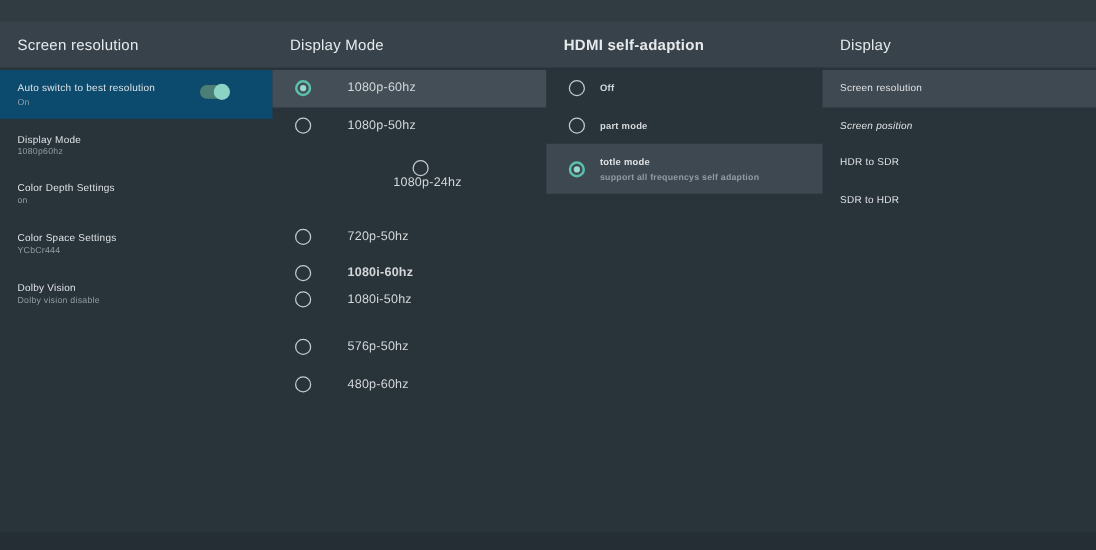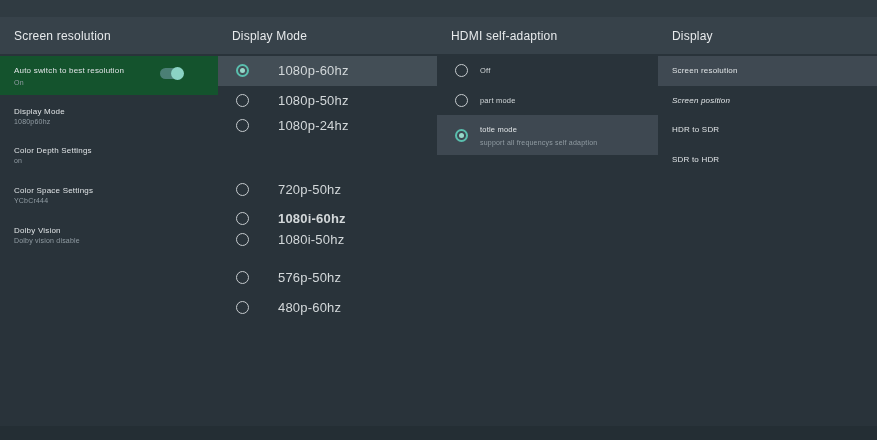--- a/index.html
+++ b/index.html
@@ -10,34 +10,34 @@
     font-family:"Liberation Sans", sans-serif;
     -webkit-font-smoothing:antialiased;
   }
   .top-strip    { position:absolute; top:0; left:0; width:877px; height:17px; background:#303b42; }
   .header-band  { position:absolute; top:17px; left:0; width:877px; height:37px; background:#37424a; }
   .bottom-strip { position:absolute; left:0; bottom:0; width:877px; height:14px; background:#242e34; }
 
   .panel { position:absolute; top:0; bottom:0; }
   .panel-1 { left:0;     width:218px; }
   .panel-2 { left:218px; width:219px; }
-  .panel-3 { left:437px; width:221px; }
+  .panel-3 { left:437px; width:221px;font-weight:bold; }
   .panel-4 { left:658px; width:219px; }
 
   .panel-header {
     position:absolute; top:17px; left:0; right:0; height:37px;
     display:flex; align-items:center; padding-left:14px;
     color:#e7eaec; font-size:12px; letter-spacing:0.2px;
   }
 
   .row { position:absolute; left:0; right:0; }
 
   
   .p1-row          { height:40px; }
-  .p1-row.focused  { background:#14532d; height:39px; }
+  .p1-row.focused  { background:#0c4a6e; height:39px; }
   .p1-title { position:absolute; left:14px; top:11px; font-size:8px; color:#dfe3e5; letter-spacing:0.2px; }
   .p1-sub   { position:absolute; left:14px; top:22px; font-size:7px; color:#919ca3; letter-spacing:0.2px; }
   .p1-row.focused .p1-title { top:10px; }
   .p1-row.focused .p1-sub   { top:23px; }
 
   
   .toggle { position:absolute; left:160px; top:12px; width:23px; height:11px; }
   .toggle-track { position:absolute; left:0; top:0; width:23px; height:11px; border-radius:6px; background:#4b7f75; }
   .toggle-knob  { position:absolute; right:-1px; top:-1px; width:13px; height:13px; border-radius:50%; background:#8bd3c4; }
 
@@ -46,21 +46,21 @@
   .opt-row.focused { background:#434e56; }
   .radio {
     width:13px; height:13px; border-radius:50%;
     border:1.5px solid #c6cbce; margin-left:18px; flex:0 0 13px; position:relative;
   }
   .radio.selected { border:2px solid #5abfae; }
   .radio.selected::after {
     content:""; position:absolute; left:50%; top:50%; width:5px; height:5px;
     margin:-2.5px 0 0 -2.5px; border-radius:50%; background:#97d9ca;
   }
-  .opt-label { margin-left:29px; font-size:13px; color:#d3d8da; letter-spacing:0.2px; }
+  .opt-label { margin-left:29px; font-size:10px; color:#d3d8da; letter-spacing:0.2px; }
 
   .panel-3 .opt-label { margin-left:12px; font-size:7.5px; }
   .p3-two-line { height:40px; align-items:flex-start; }
   .p3-two-line.focused { background:#3e4851; }
   .p3-two-line .radio { margin-top:14px; }
   .p3-text { margin-left:12px; margin-top:10px; display:flex; flex-direction:column; }
   .p3-label { font-size:7.5px; color:#dfe3e5; letter-spacing:0.2px; }
   .p3-desc  { margin-top:5px; font-size:7px; color:#919ca3; letter-spacing:0.2px; }
 
   
@@ -114,21 +114,21 @@
     <div class="panel-header">Display Mode</div>
 
     <div class="row opt-row focused" style="top:56px;">
       <div class="radio selected"></div>
       <div class="opt-label">1080p-60hz</div>
     </div>
     <div class="row opt-row" style="top:85.6px;">
       <div class="radio"></div>
       <div class="opt-label">1080p-50hz</div>
     </div>
-    <div class="row opt-row" style="top:111px;">
+    <div class="row opt-row" style="top:128px;flex-direction:column;">
       <div class="radio"></div>
       <div class="opt-label">1080p-24hz</div>
     </div>
     <div class="row opt-row" style="top:174.4px;">
       <div class="radio"></div>
       <div class="opt-label">720p-50hz</div>
     </div>
     <div class="row opt-row" style="top:204px;font-weight:bold;">
       <div class="radio"></div>
       <div class="opt-label">1080i-60hz</div>

